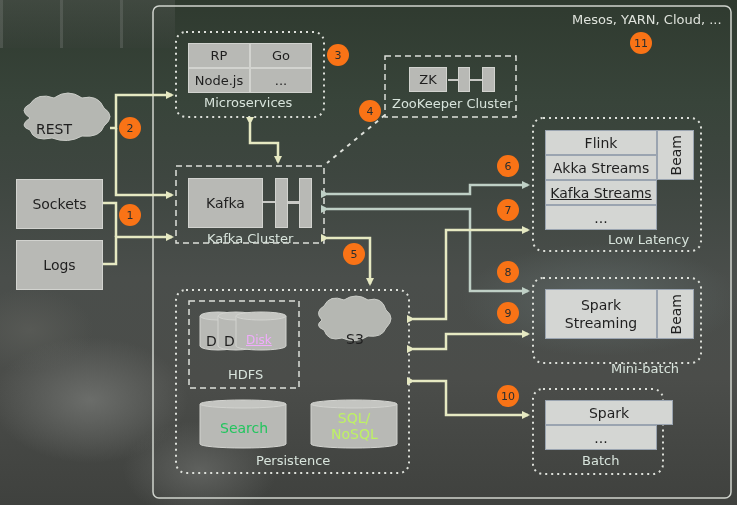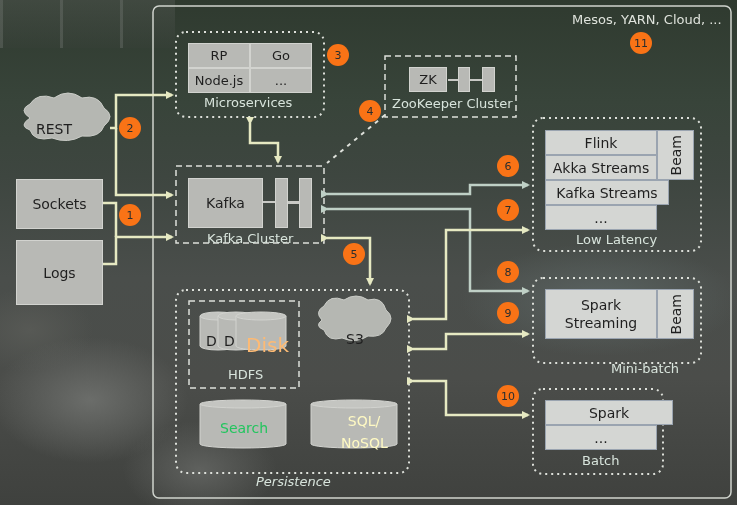--- a/index.html
+++ b/index.html
@@ -120,21 +120,21 @@
   </g>
 
   <line x1="448" y1="80" x2="470" y2="80" stroke="#c8c9c5" stroke-width="2"></line>
 </svg>
 
 <div class="lbl" style="left:572px; top:12px; font-size:13px; color:#dfe3dc;">Mesos, YARN, Cloud, ...</div>
 <div class="badge" style="left:630px; top:32px;">11</div>
 
 <div class="lbl" style="left:36px; top:121px; color:#1f1f1f; font-size:14px;">REST</div>
 <div class="box" style="left:16px; top:179px; width:87px; height:50px;">Sockets</div>
-<div class="box" style="left:16px; top:240px; width:87px; height:65px;">Logs</div>
+<div class="box" style="left:16px; top:240px; width:87px; height:50px;">Logs</div>
 
 <div class="box" style="left:188px; top:43px; width:62px; height:25px; font-size:13px;">RP</div>
 <div class="box" style="left:250px; top:43px; width:62px; height:25px; font-size:13px;">Go</div>
 <div class="box" style="left:188px; top:68px; width:62px; height:25px; font-size:13px;">Node.js</div>
 <div class="box" style="left:250px; top:68px; width:62px; height:25px; font-size:13px;">...</div>
 <div class="lbl cap" style="left:204px; top:95px;">Microservices</div>
 <div class="badge" style="left:327px; top:44px;">3</div>
 
 <div class="box" style="left:409px; top:67px; width:38px; height:25px; font-size:13px;">ZK</div>
 <div class="box" style="left:458px; top:67px; width:12px; height:25px;"></div>
@@ -144,46 +144,46 @@
 <div class="badge" style="left:359px; top:100px;">4</div>
 
 <div class="box" style="left:188px; top:178px; width:75px; height:50px;">Kafka</div>
 <div class="box" style="left:275px; top:178px; width:13px; height:50px;"></div>
 <div class="box" style="left:299px; top:178px; width:13px; height:50px;"></div>
 <div style="position:absolute; left:288px; top:202px; width:11px; height:2px; background:#c8c9c5;"></div>
 <div class="lbl cap" style="left:207px; top:231px;">Kafka Cluster</div>
 
 <div class="box lt" style="left:545px; top:130px; width:112px; height:25px;">Flink</div>
 <div class="box lt" style="left:545px; top:155px; width:112px; height:25px;">Akka Streams</div>
-<div class="box lt" style="left:545px; top:180px; width:124px; height:25px;">Kafka Streams</div>
+<div class="box lt" style="left:545px; top:180px; width:112px; height:25px;text-decoration:underline;">Kafka Streams</div>
 <div class="box lt" style="left:545px; top:205px; width:112px; height:25px;">...</div>
 <div class="box lt" style="left:657px; top:130px; width:37px; height:50px;">
   <span class="vert">Beam</span>
 </div>
-<div class="lbl cap" style="left:576px; top:232px;">Low Latency</div>
+<div class="lbl cap" style="left:608px; top:232px;">Low Latency</div>
 
 <div class="box lt" style="left:545px; top:289px; width:112px; height:50px; white-space:normal; text-align:center; padding:2px 18px; line-height:18px;">Spark Streaming</div>
 <div class="box lt" style="left:657px; top:289px; width:37px; height:50px;">
   <span class="vert">Beam</span>
 </div>
 <div class="lbl cap" style="left:611px; top:341px;margin-top:20px;">Mini-batch</div>
 
 <div class="box lt" style="left:545px; top:400px; width:128px; height:25px;">Spark</div>
 <div class="box lt" style="left:545px; top:425px; width:112px; height:25px;">...</div>
 <div class="lbl cap" style="left:582px; top:453px;">Batch</div>
 
 <div class="lbl" style="left:206px; top:333px; color:#1f1f1f; font-size:14px;">D</div>
 <div class="lbl" style="left:224px; top:333px; color:#1f1f1f; font-size:14px;">D</div>
-<div class="lbl" style="left:246px; top:333px; color:#fdba74; font-size:20px;">Disk</div>
+<div class="lbl" style="left:246px; top:333px; color:#f0abfc; font-size:12px;text-decoration:underline;">Disk</div>
 <div class="lbl cap" style="left:228px; top:367px;">HDFS</div>
 <div class="lbl" style="left:346px; top:331px; color:#1f1f1f; font-size:14px;">S3</div>
 <div class="lbl" style="left:220px; top:420px; color:#22c55e; font-size:14px;">Search</div>
-<div class="lbl" style="left:341px; top:410px; width:46px; color:#fef9c3; font-size:14px; white-space:pre-line; line-height:22px;">SQL/
+<div class="lbl" style="left:331px; top:410px; width:46px; color:#bef264; font-size:14px; white-space:pre-line; line-height:16px;">SQL/
 NoSQL</div>
-<div class="lbl cap" style="left:256px; top:474px;font-style:italic;">Persistence</div>
+<div class="lbl cap" style="left:256px; top:453px;">Persistence</div>
 
 <div class="badge" style="left:119px; top:204px;">1</div>
 <div class="badge" style="left:119px; top:117px;">2</div>
 <div class="badge" style="left:343px; top:243px;">5</div>
 <div class="badge" style="left:497px; top:155px;">6</div>
 <div class="badge" style="left:497px; top:199px;">7</div>
 <div class="badge" style="left:497px; top:261px;">8</div>
 <div class="badge" style="left:497px; top:302px;">9</div>
 <div class="badge" style="left:497px; top:385px;">10</div>
 

